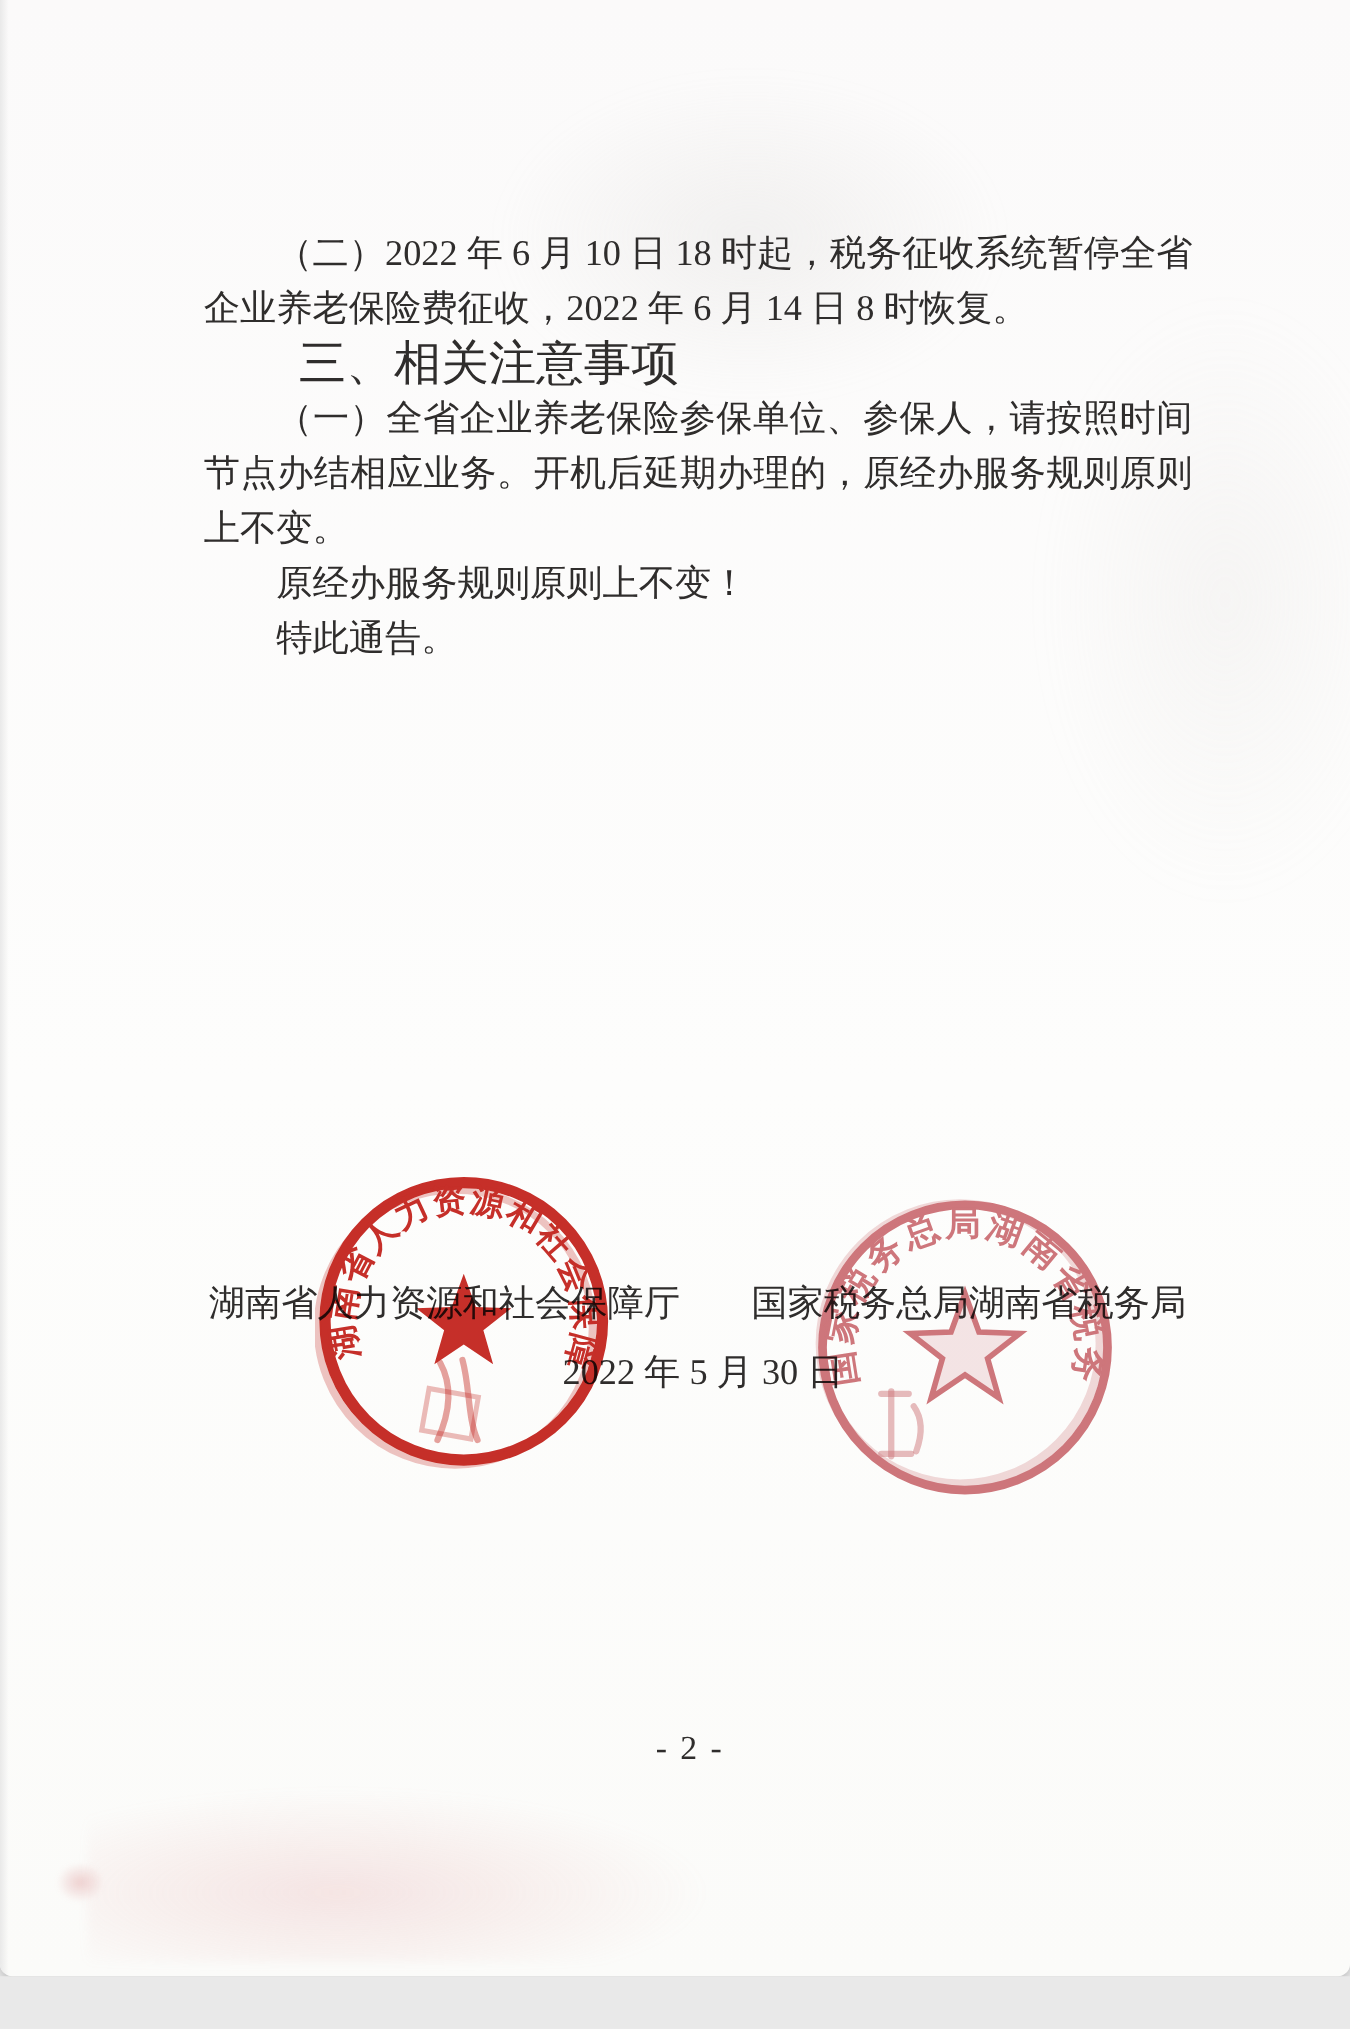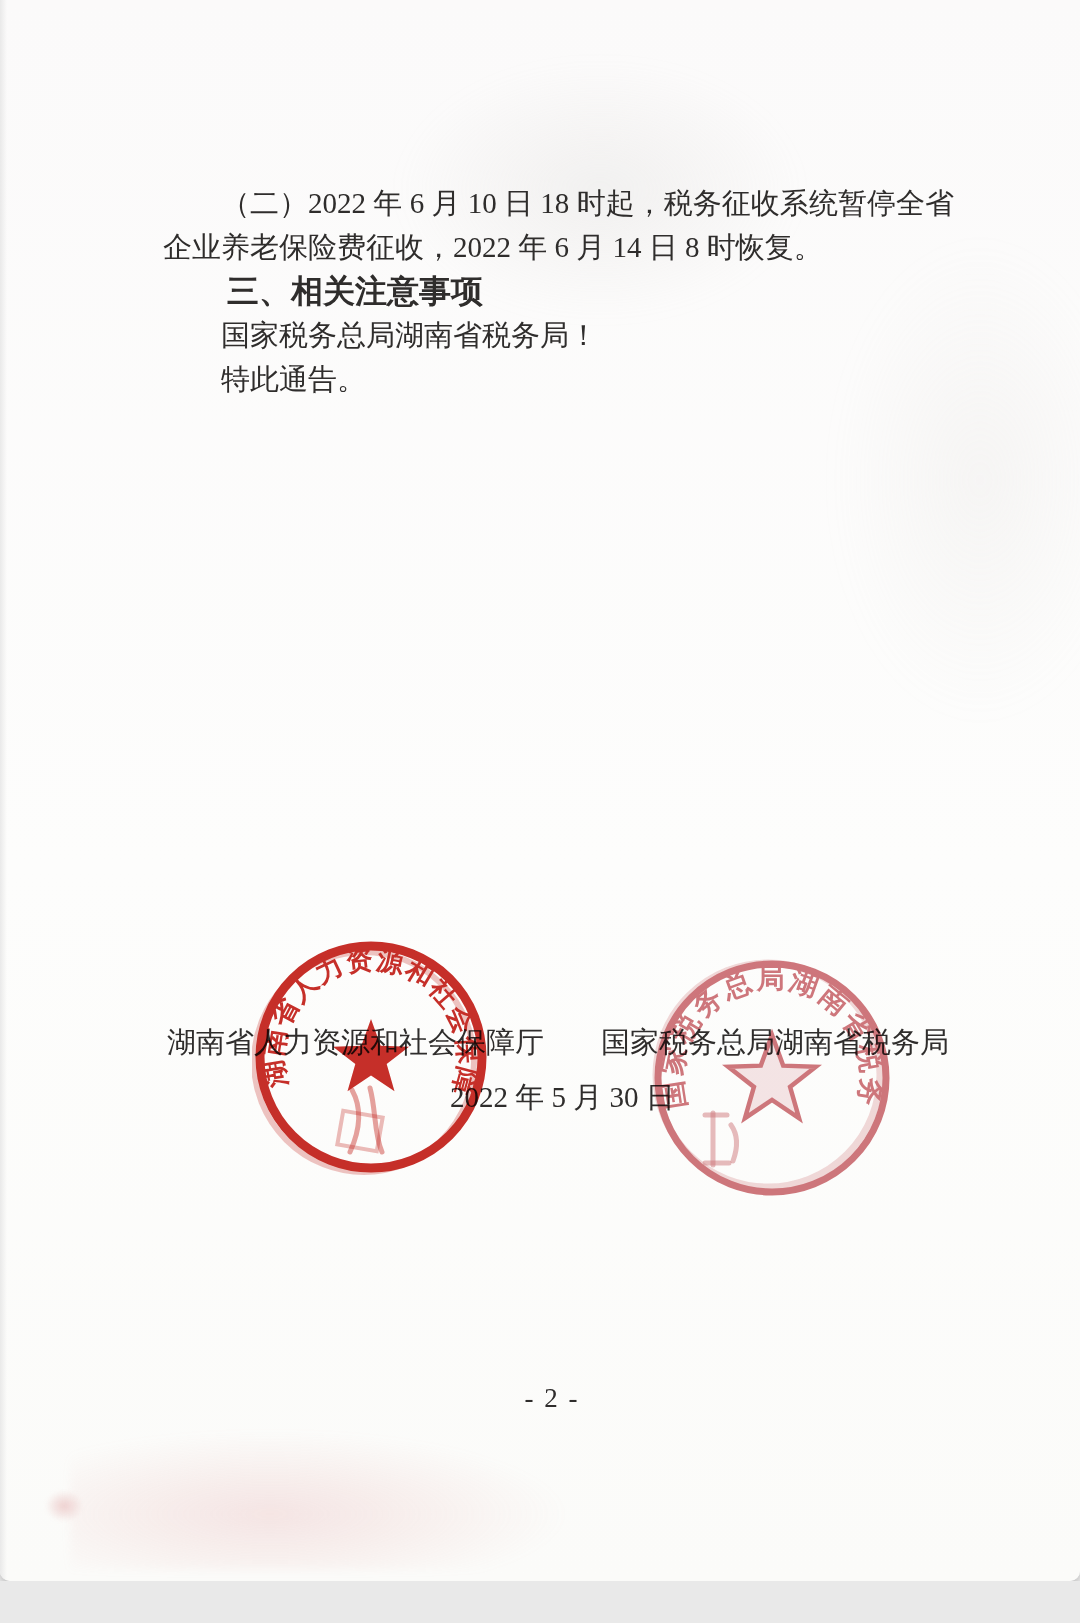--- a/index.html
+++ b/index.html
@@ -31,21 +31,21 @@
     filter:blur(12px);
   }
   .content {
     position:absolute; left:163px; top:181px; width:791px;
     font-size:29px; line-height:44px; color:#2f2d2c;
     text-align:justify; text-justify:inter-ideograph;
   }
   .content p { margin:0; text-indent:2em; }
   .heading-p {
     font-family:"Liberation Sans", sans-serif;
-    font-weight:700; font-size:32px;
+    font-weight:400; font-size:38px;
   }
   .sig {
     position:absolute; top:1023px; white-space:nowrap;
     font-size:29px; color:#2f2d2c;
   }
   .sig-left  { left:167px; }
   .sig-right { left:601px; }
   .date-line {
     position:absolute; top:1078px; left:450px; white-space:nowrap;
     font-size:29px; color:#2f2d2c;
@@ -91,21 +91,22 @@
 <body>
 
 <div class="paper">
   <div class="edge-left"></div>
   <div class="mottle1"></div>
   <div class="mottle2"></div>
 
   <div class="content">
     <p>（二）2022 年 6 月 10 日 18 时起，税务征收系统暂停全省企业养老保险费征收，2022 年 6 月 14 日 8 时恢复。</p>
     <p class="heading-p">三、相关注意事项</p>
-    <p>国家税务总局湖南省税务局！</p>
+    <p>（一）全省企业养老保险参保单位、参保人，请按照时间节点办结相应业务。开机后延期办理的，原经办服务规则原则上不变。</p>
+    <p>原经办服务规则原则上不变！</p>
     <p>特此通告。</p>
   </div>
 
   <div class="sig sig-left">湖南省人力资源和社会保障厅</div>
   <div class="sig sig-right">国家税务总局湖南省税务局</div>
   <div class="date-line">2022 年 5 月 30 日</div>
 
   <div class="seal seal-left">
     <svg viewBox="0 0 238 238" width="238" height="238" xmlns="http://www.w3.org/2000/svg">
       <defs>

